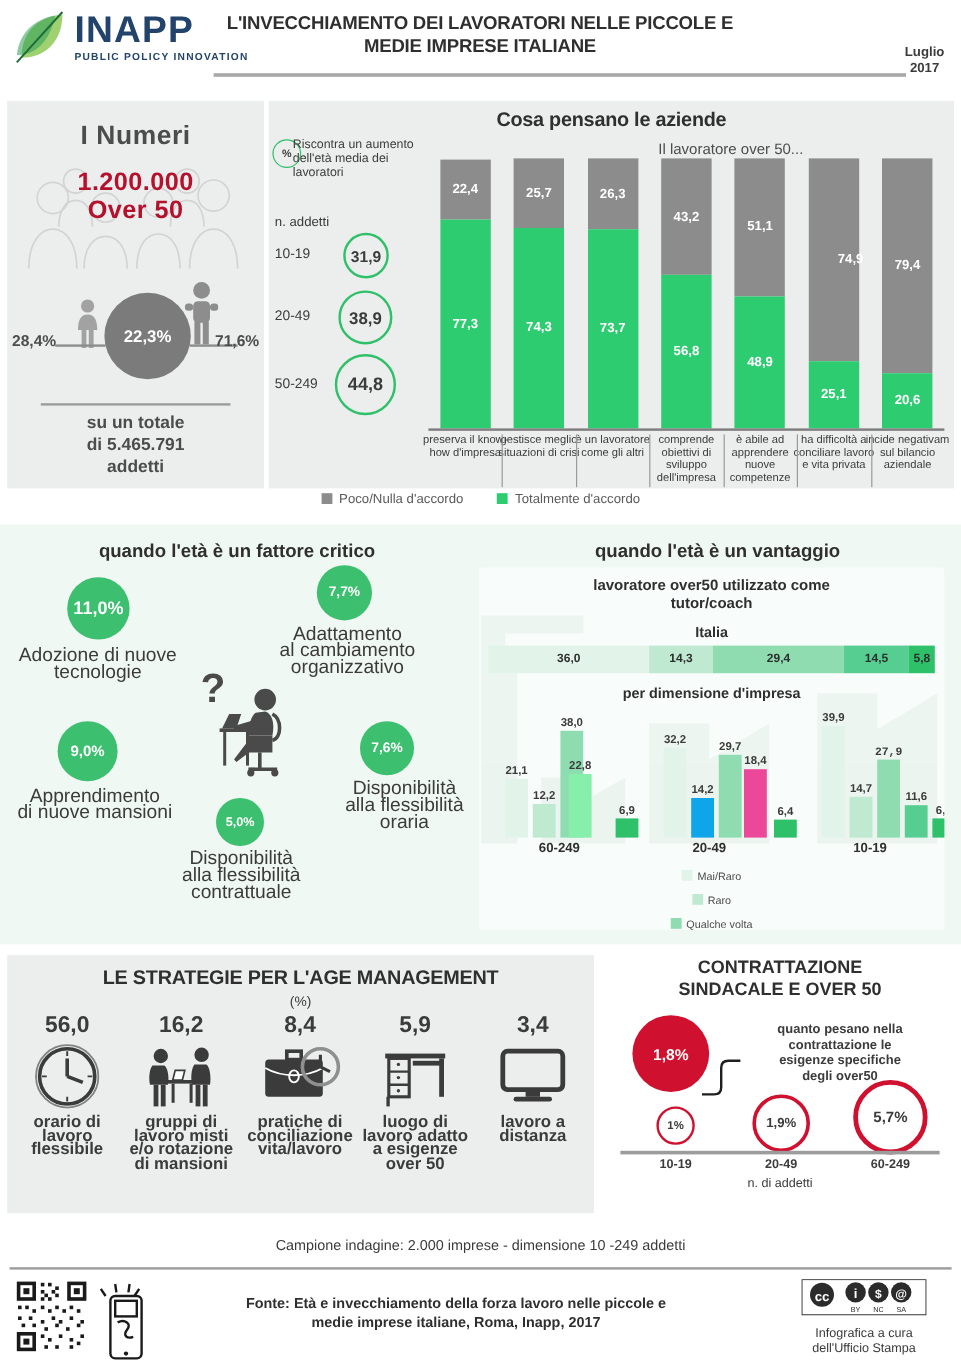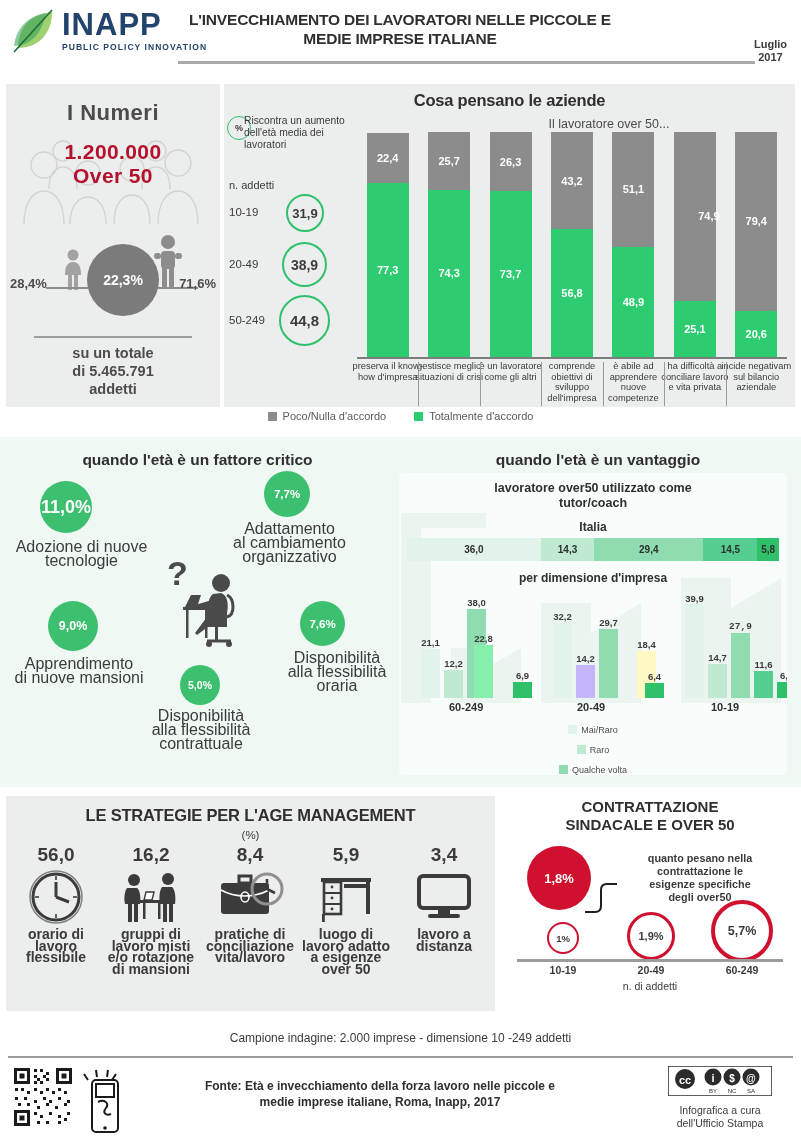--- a/index.html
+++ b/index.html
@@ -287,21 +287,21 @@
     <div class="legend-top">
       <span><span class="lg-sw" style="background:#8c8c8c"></span><span>Poco/Nulla d'accordo</span></span>
       <span><span class="lg-sw" style="background:#2ecc71"></span><span>Totalmente d'accordo</span></span>
     </div>
   </div>
 
   <div class="mid-block">
     <div class="mid-left-title">quando l'età è un fattore critico</div>
     <div class="mid-right-title">quando l'età è un vantaggio</div>
 
-    <div class="bub" style="left:40px;top:44px;width:52px;height:52px;font-size:18px;">11,0%</div>
+    <div class="bub" style="left:56px;top:44px;width:52px;height:52px;font-size:15px;">11,0%</div>
     <div class="bub-lbl" style="left:14px;top:103px;width:135px;text-align:center;">
       <span>Adozione di nuove</span><br>
       <span>tecnologie</span>
     </div>
 
     <div class="bub" style="left:264px;top:34px;width:46px;height:46px;font-size:11.5px;">7,7%</div>
     <div class="bub-lbl" style="left:212px;top:85px;width:155px;text-align:center;">
       <span>Adattamento</span><br>
       <span>al cambiamento</span><br>
       <span>organizzativo</span>
@@ -386,27 +386,27 @@
           </div>
           <div class="mb" style="left: 61px; height: 53.2px; background: #86efac;">
             <span class="mb-val">22,8</span>
           </div>
           <div class="mb" style="left: 100px; height: 16.1px; background: rgb(47, 192, 106);">
             <span class="mb-val">6,9</span>
           </div>
           <div class="mb" style="left: 140px; height: 75.1333px; background: rgb(226, 244, 233);">
             <span class="mb-val">32,2</span>
           </div>
-          <div class="mb" style="left: 163px; height: 33.1333px; background: #c4b5fd;">
+          <div class="mb" style="left: 163px; height: 33.1333px; background: #0ea5e9;">
             <span class="mb-val">14,2</span>
           </div>
           <div class="mb" style="left: 186px; height: 69.3px; background: rgb(142, 220, 176);">
             <span class="mb-val">29,7</span>
           </div>
-          <div class="mb" style="left: 224px; height: 47px; background: #fef9c3;">
+          <div class="mb" style="left: 207px; height: 57px; background: #ec4899;">
             <span class="mb-val">18,4</span>
           </div>
           <div class="mb" style="left: 232px; height: 14.9333px; background: rgb(47, 192, 106);">
             <span class="mb-val">6,4</span>
           </div>
           <div class="mb" style="left: 272px; height: 93.1px; background: rgb(226, 244, 233);">
             <span class="mb-val">39,9</span>
           </div>
           <div class="mb" style="left: 295px; height: 34.3px; background: rgb(191, 233, 208);">
             <span class="mb-val">14,7</span>

